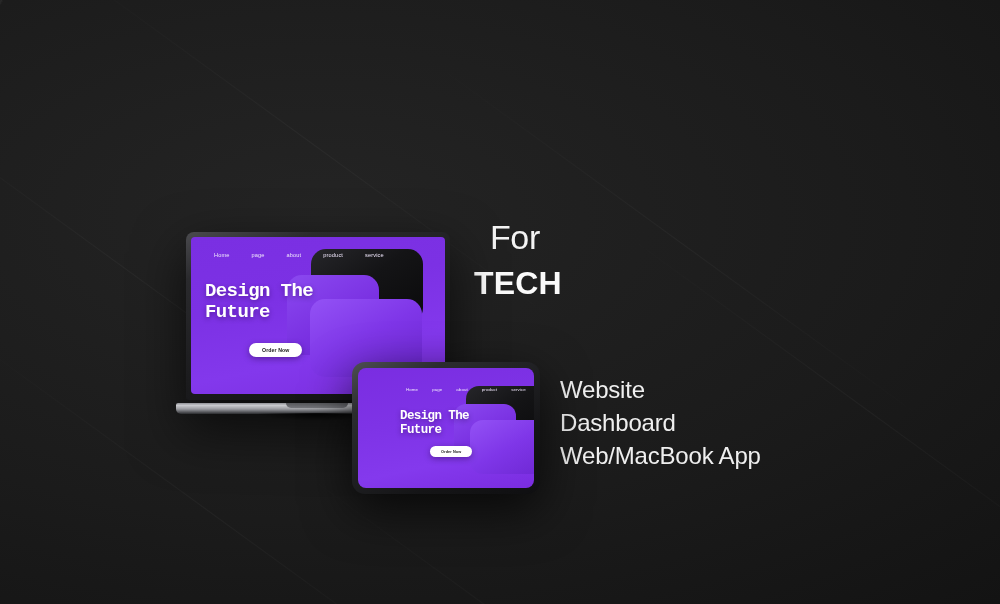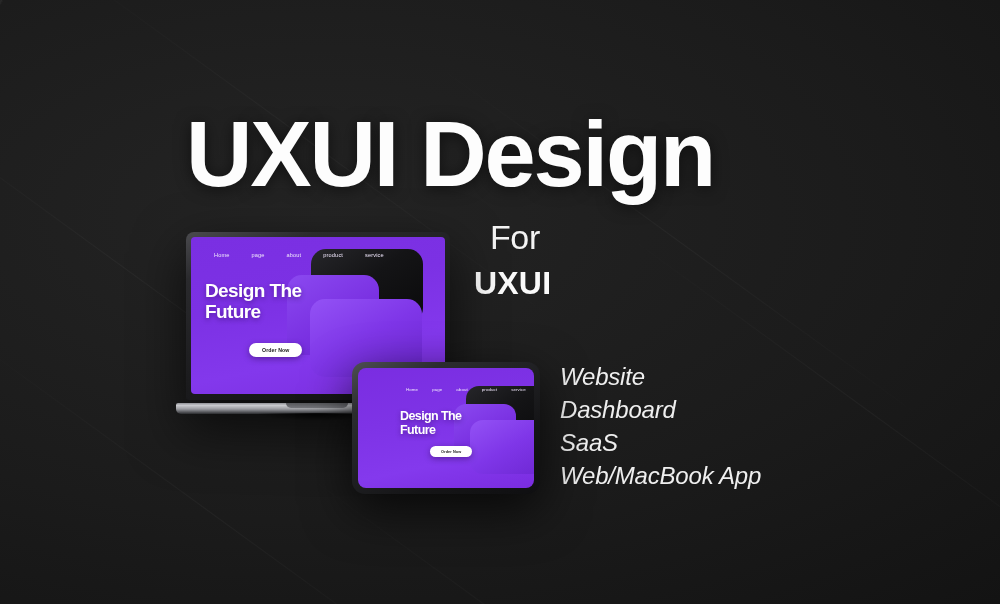--- a/index.html
+++ b/index.html
@@ -46,25 +46,24 @@
     letter-spacing:-.4px; line-height:1;
   }
   #subhead {
     position:absolute; left:474px; top:264px;
     font-size:32px; font-weight:700; color:#fafafa;
     letter-spacing:.2px; line-height:1.2;
   }
   #subhead div { white-space:nowrap; }
 
   #service-list {
-    position:absolute; left:560px; top:360px;
+    position:absolute; left:560px; top:373px;
     list-style:none;
     font-size:24px; font-weight:400; color:#efefef;
     letter-spacing:-.2px;
-    font-style:italic;
   }
   #service-list li { line-height:1.38; white-space:nowrap; }
 
   
   #laptop {
     position:absolute; left:176px; top:232px;
     width:282px; height:182px;
     filter:drop-shadow(0 18px 26px rgba(0,0,0,.65));
   }
   .lap-lid {
@@ -128,20 +127,21 @@
     color:#efe6fb; white-space:nowrap;
   }
   .lap-screen .nav { left:23px; top:15px; gap:22px; font-size:5.6px; letter-spacing:.15px; }
   .tab-screen .nav { left:48px; top:19px; gap:14px; font-size:4.4px; letter-spacing:.1px; }
 
   .hero-title {
     position:absolute; color:#fff; font-weight:700;
     line-height:1.08; letter-spacing:-.6px;
     text-shadow:0 2px 5px rgba(40,0,80,.45);
     z-index:3;
+    font-family:Liberation Mono, monospace;
   }
   .lap-screen .hero-title { left:14px; top:44px; font-size:19px; }
   .tab-screen .hero-title { left:42px; top:42px; font-size:12.5px; }
 
   .cta {
     position:absolute; z-index:3;
     background:#fff; color:#181818;
     border-radius:999px; font-weight:700; text-align:center;
     box-shadow:0 2px 6px rgba(30,0,60,.4);
     white-space:nowrap;
@@ -172,32 +172,30 @@
 
 <div id="poster">
 
   <div class="bg-streak" style="left:-120px; top:90px;  transform:rotate(36deg);"></div>
   <div class="bg-streak" style="left:60px;   top:-40px; transform:rotate(36deg);"></div>
   <div class="bg-streak" style="left:430px;  top:60px;  transform:rotate(36deg);"></div>
   <div class="bg-streak" style="left:620px;  top:230px; transform:rotate(36deg);"></div>
   <div class="bg-streak" style="left:-40px;  top:330px; transform:rotate(36deg);"></div>
   <div class="bg-streak" style="left:300px;  top:470px; transform:rotate(36deg);"></div>
 
-  <h1 id="title">UXUI Design</h1>
 
   <div id="for-word">For</div>
 
   <div id="subhead">
-    <div>UXUI</div>
+    <div>TECH</div>
   </div>
 
   <ul id="service-list">
     <li>Website</li>
     <li>Dashboard</li>
-    <li>SaaS</li>
     <li>Web/MacBook App</li>
   </ul>
 
   <div id="laptop">
     <div class="lap-lid">
       <div class="lap-screen">
 
         <div class="deco black"></div>
         <div class="deco pur1"></div>
         <div class="deco pur2"></div>

